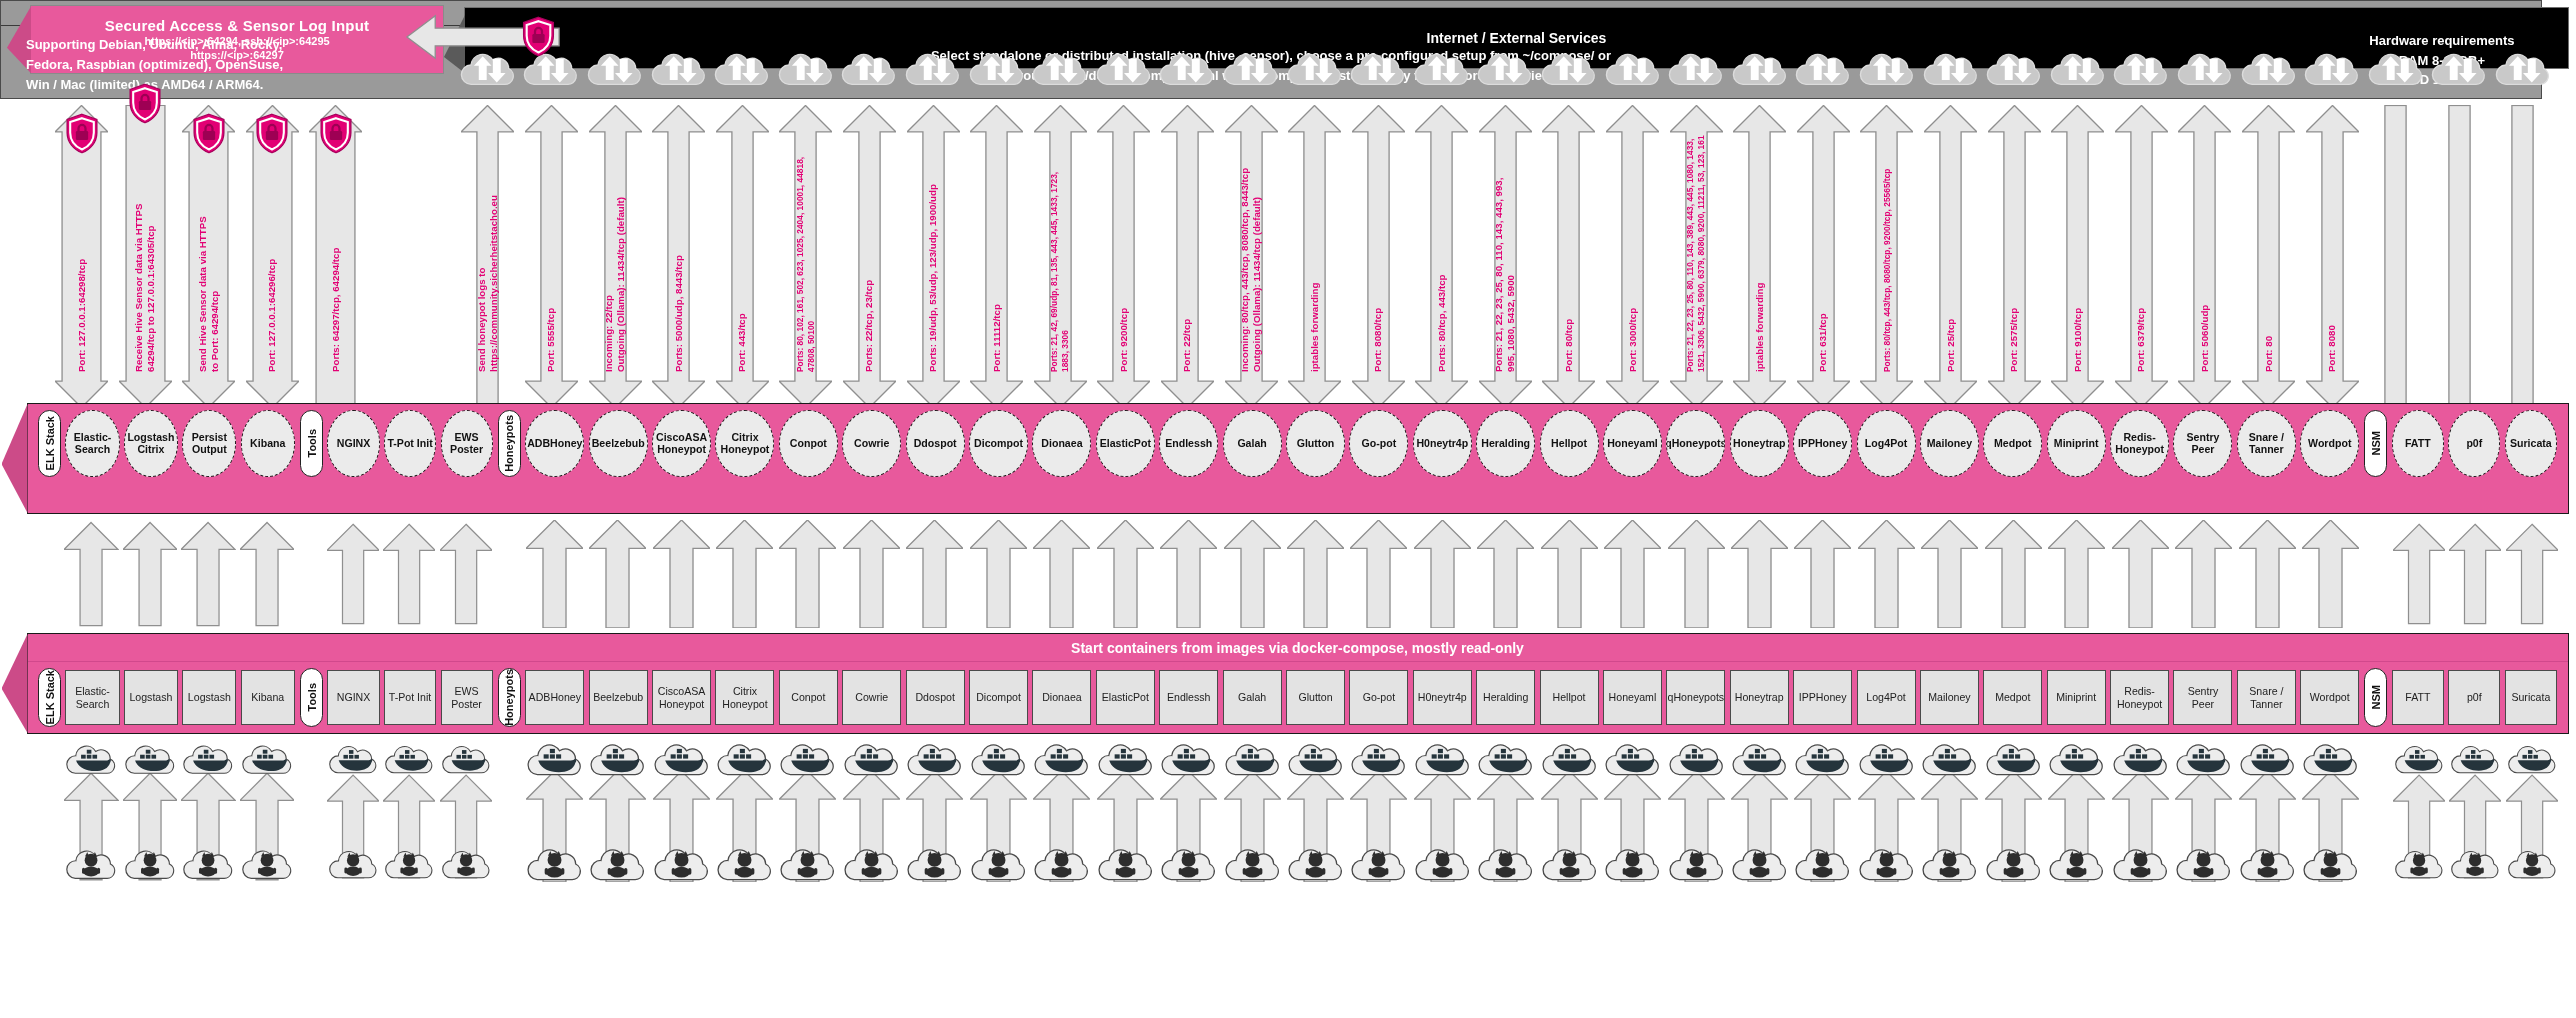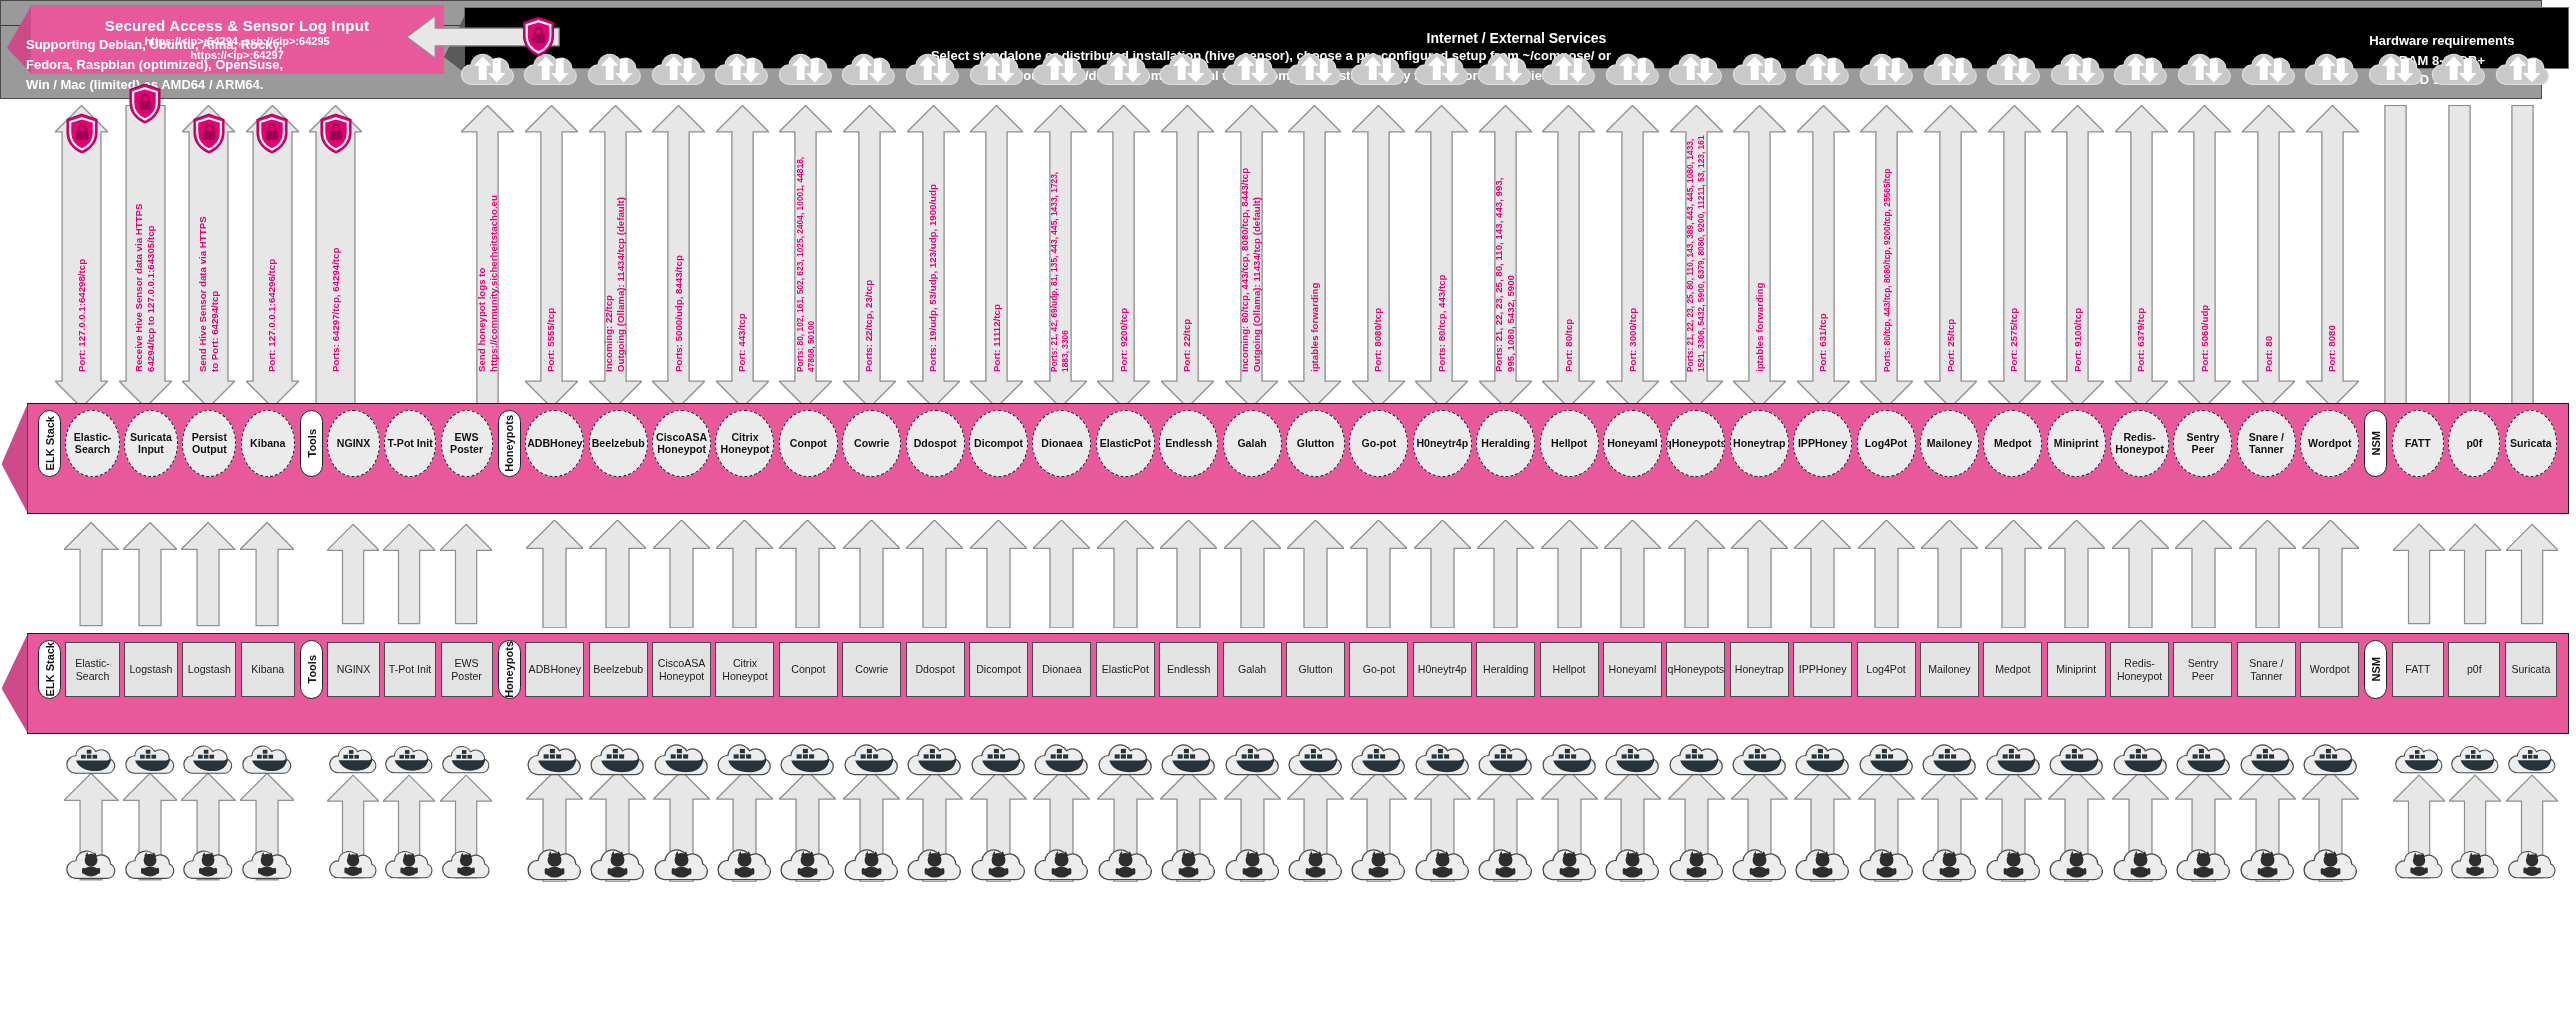--- a/index.html
+++ b/index.html
@@ -612,21 +612,21 @@
 <div id="persist-box" class="slab">
   <div class="comp-row" id="ellipse-row">
       <div class="grp" style="flex: 4 1 0px;">
         <div class="pill">
           <span>ELK Stack</span>
         </div>
         <div class="comp">
           <div class="ellipse">Elastic-Search</div>
         </div>
         <div class="comp">
-          <div class="ellipse">Suricata Input</div>
+          <div class="ellipse">Logstash Citrix</div>
         </div>
         <div class="comp">
           <div class="ellipse">Persist Output</div>
         </div>
         <div class="comp">
           <div class="ellipse">Kibana</div>
         </div>
       </div>
       <div class="grp" style="flex: 3 1 0px;">
         <div class="pill">
@@ -955,20 +955,21 @@
       </div>
       <div class="comp">
         <svg width="57" height="108" viewBox="0 0 64 122">
           <polygon points="32,0 64,32 45,32 45,122 19,122 19,32 0,32" fill="#e7e7e7" stroke="#8f8f8f" stroke-width="1.5"></polygon>
         </svg>
       </div>
     </div>
   </div>
 
 <div id="start-box" class="slab">
+  <div class="slab-title">Start containers from images via docker-compose, mostly read-only</div>
   <div class="comp-row" id="rect-row">
       <div class="grp" style="flex: 4 1 0px;">
         <div class="pill">
           <span>ELK Stack</span>
         </div>
         <div class="comp">
           <div class="rectcell">Elastic-Search</div>
         </div>
         <div class="comp">
           <div class="rectcell">Logstash</div>

